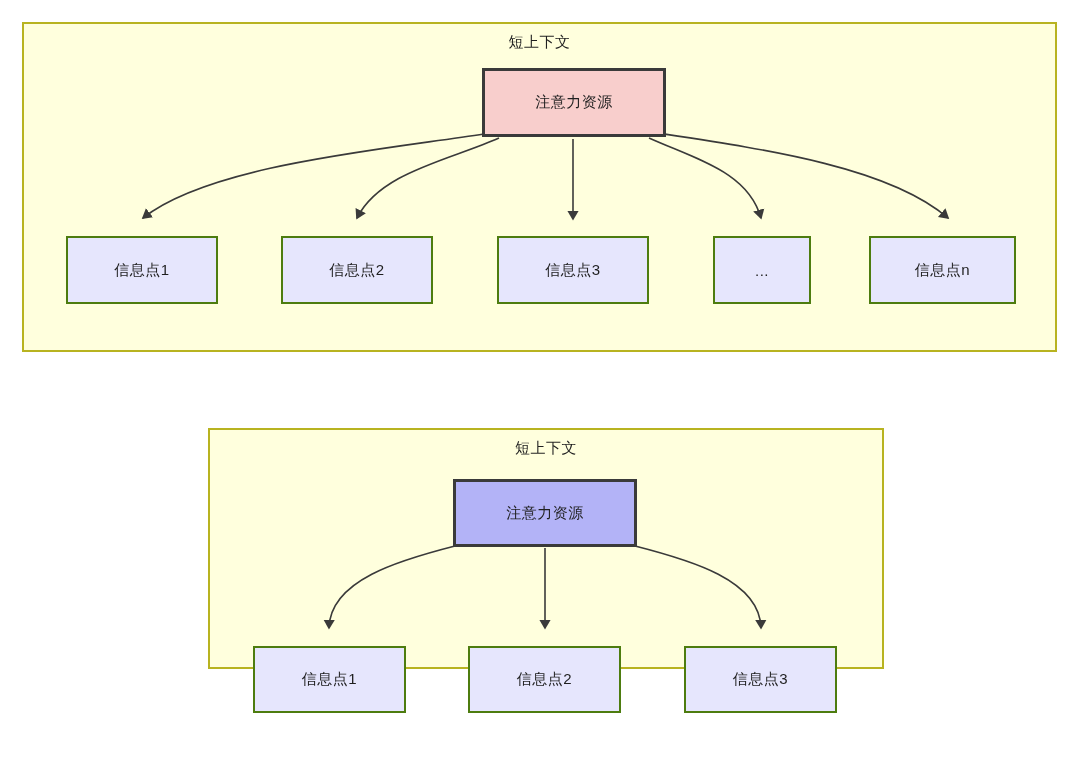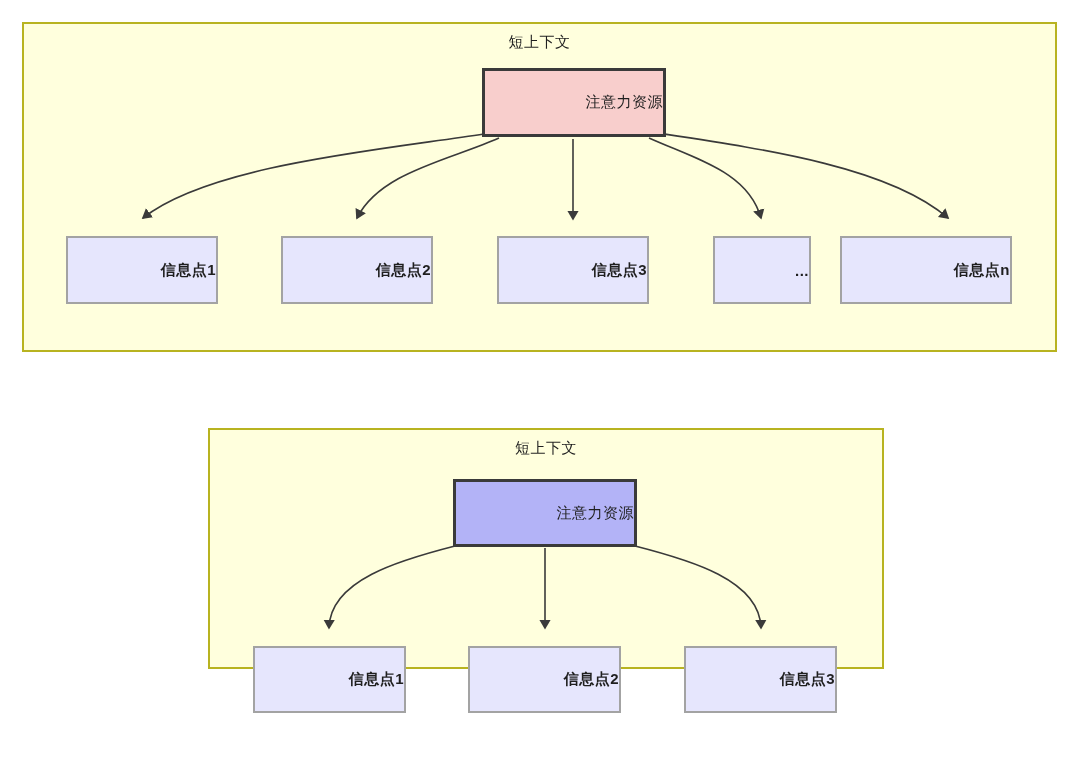--- a/index.html
+++ b/index.html
@@ -44,47 +44,46 @@
     letter-spacing: 0.5px;
     line-height: 20px;
   }
   #panel-long .panel-title { top: 8px; }
   #panel-short .panel-title { top: 8px; }
 
   .node {
     position: absolute;
     display: flex;
     align-items: center;
-    justify-content: flex-end;
+    justify-content: center;
     font-size: 15px;
     color: #1f1f1f;
     letter-spacing: 0.5px;
     z-index: 3;
   }
   .node-root-pink {
     background: #f8cecc;
     border: 3px solid #3a3a3a;
   }
   .node-root-blue {
     background: #b3b3f7;
     border: 3px solid #3a3a3a;
   }
   .node-leaf {
     background: #e6e6fd;
-    border: 2px solid #a3a3a3;
-    font-weight: bold;
+    border: 2px solid #4d7c0f;
   }
 
   
   #root-long  { left: 482px; top: 68px;  width: 184px; height: 69px; }
   #n-l-1 { left: 66px;  top: 236px; width: 152px; height: 68px; }
   #n-l-2 { left: 281px; top: 236px; width: 152px; height: 68px; }
   #n-l-3 { left: 497px; top: 236px; width: 152px; height: 68px; }
   #n-l-4 { left: 713px; top: 236px; width: 98px;  height: 68px; }
-  #n-l-5 { left: 840px; top: 236px; width: 172px; height: 68px; }
+  #n-l-5 { left: 869px; top: 236px; width: 147px; height: 68px; }
 
   
   #root-short { left: 453px; top: 479px; width: 184px; height: 68px; }
   #n-s-1 { left: 253px; top: 646px; width: 153px; height: 67px; }
   #n-s-2 { left: 468px; top: 646px; width: 153px; height: 67px; }
   #n-s-3 { left: 684px; top: 646px; width: 153px; height: 67px; }
 
   svg.edges {
     position: absolute;
     left: 0;

